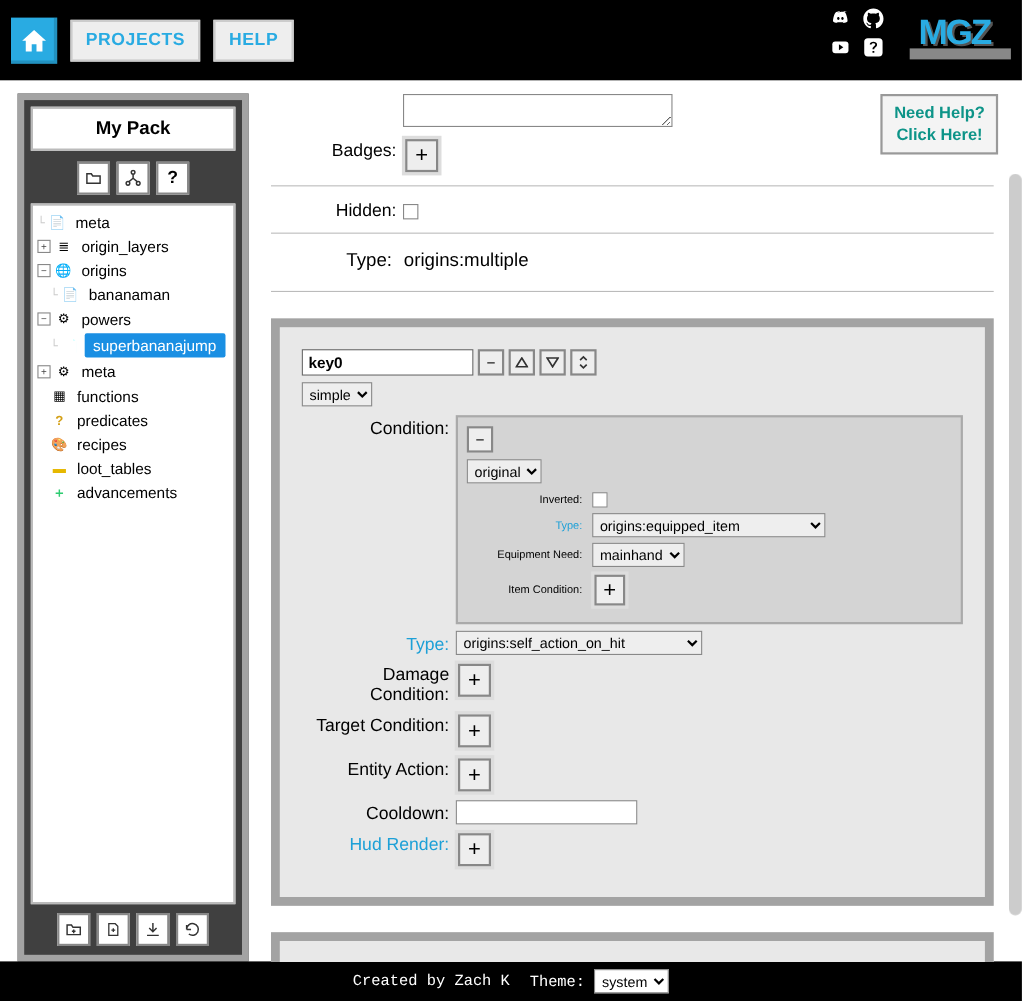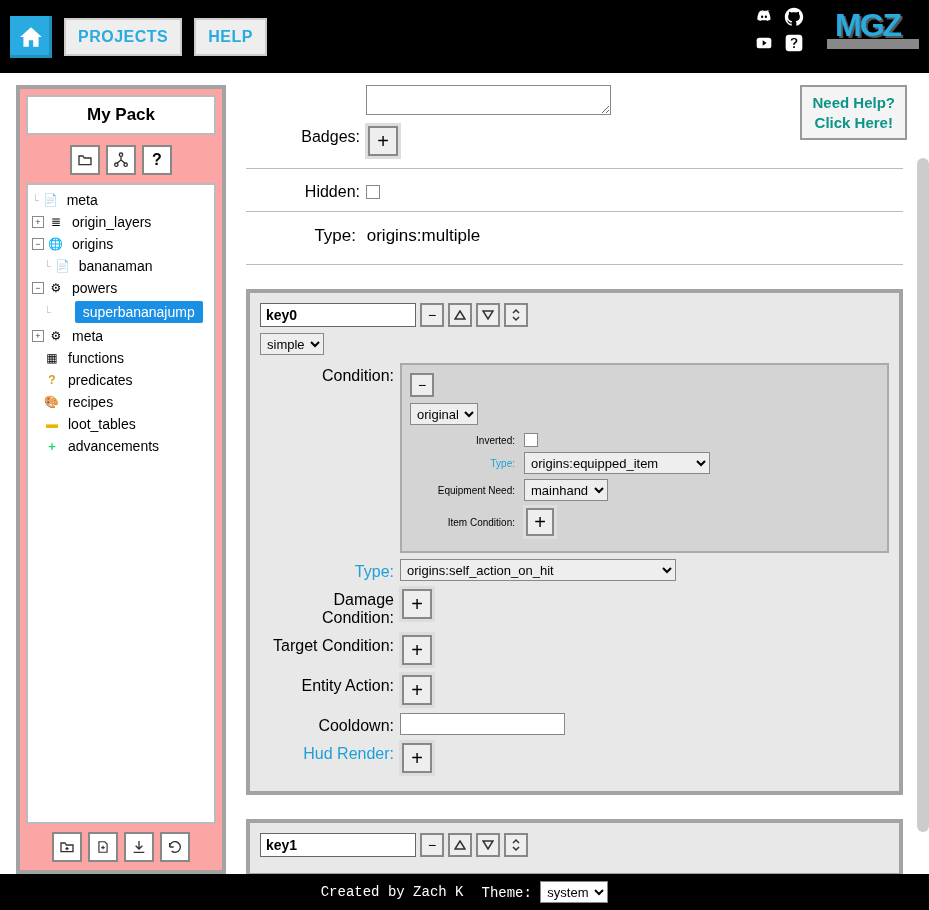--- a/index.html
+++ b/index.html
@@ -3,32 +3,32 @@
 <meta charset="utf-8">
 <style>
   * { box-sizing: border-box; }
   html, body { margin:0; padding:0; font-family: Arial, Helvetica, sans-serif; font-size:14px; background:#fff; }
   body { width:929px; height:910px; position:relative; overflow:hidden; }
 
   
   .topbar { background:#000; height:73px; display:flex; align-items:center; padding:0 10px; position:relative; }
   .home-btn { width:42px; height:42px; background:#29abe2; display:flex; align-items:center; justify-content:center; margin-right:12px; box-shadow: inset -3px -3px 0 rgba(0,0,0,0.15); }
   .nav-btn { background:#eee; color:#29abe2; font-weight:bold; padding:8px 12px; margin-right:12px; border:2px solid #ccc; font-size:16px; letter-spacing:0.5px; }
-  .top-right { position:absolute; right:10px; top:6px; display:flex; align-items:center; gap:22px; }
+  .top-right { position:absolute; right:10px; top:6px; display:flex; align-items:flex-end; gap:22px; }
   .social-col { display:flex; flex-direction:column; gap:4px; align-items:flex-end; }
   .social-row { display:flex; gap:8px; }
   .social-ico { width:22px; height:22px; display:flex; align-items:center; justify-content:center; }
   .logo { font-family: "Arial Black", sans-serif; font-size:32px; color:#29abe2; letter-spacing:-2px; font-weight:900; text-shadow: 2px 2px 0 #555; margin-left:8px; line-height:0.9; }
   .logo-base { height:10px; background:#888; margin-top:0; width:92px; }
 
   
   .main-wrap { display:flex; padding:12px 10px 0 16px; height: calc(100% - 73px - 36px); position:relative; }
 
   
-  .sidebar { width:210px; background:#fca5a5; border:4px solid #a3a3a3; display:flex; flex-direction:column; }
+  .sidebar { width:210px; background:#404040; border:6px solid #a3a3a3; display:flex; flex-direction:column; }
   .sidebar-title { background:#fff; border:2px solid #bbb; margin:6px; padding:8px; text-align:center; font-weight:bold; font-size:17px; }
   .sidebar-tools { display:flex; gap:6px; justify-content:center; padding:4px 6px 8px; }
   .icon-btn { width:30px; height:30px; background:#fff; border:2px solid #888; display:flex; align-items:center; justify-content:center; font-size:16px; }
   .tree { background:#fff; border:2px solid #bbb; margin:0 6px; flex:1; overflow:auto; padding:4px 2px; font-size:14px; }
   .tree-node { display:flex; align-items:center; padding:2px 2px; gap:4px; white-space:nowrap; }
   .tree-toggle { width:12px; height:12px; border:1px solid #888; font-size:9px; line-height:10px; text-align:center; color:#444; flex-shrink:0; cursor:pointer; }
   .tree-branch { color:#ccc; font-family:monospace; font-size:11px; flex-shrink:0; }
   .tree-ico { width:16px; height:16px; display:flex; align-items:center; justify-content:center; flex-shrink:0; font-size:12px; }
   .tree-label { padding:1px 4px; border-radius:2px; }
   .tree-label.selected { background:#1a8fe3; color:#fff; padding:3px 8px;text-align:right; }
@@ -47,21 +47,21 @@
   .checkbox { width:14px; height:14px; border:1px solid #888; background:#fff; display:inline-block; margin-top:6px;}
   .text-input { border:1px solid #888; padding:2px 4px; font-size:14px; background:#fff; height:22px; }
   .text-input.w160 { width:165px; }
   .select { border:1px solid #888; background:#eee; font-size:13px; padding:1px 2px; height:22px; }
 
   .divider { border:none; border-top:1px solid #bbb; margin:10px 0; }
 
   .type-row { font-size:17px; padding:4px 0 8px; }
   .type-row .lbl { display:inline-block; width:116px; text-align:right; padding-right:6px; }
 
-  .key-block { background:#e8e8e8; border:4px solid #a3a3a3; margin:24px 0; padding:10px; }
+  .key-block { background:#e8e8e8; border:8px solid #a3a3a3; margin:24px 0; padding:20px; }
   .key-header { display:flex; align-items:center; gap:4px; margin-bottom:6px; flex-wrap:wrap; }
   .key-name-input { width:156px; border:1px solid #666; padding:3px 5px; font-weight:bold; font-size:14px; }
   .mini-btn { width:24px; height:24px; border:2px solid #888; background:#eee; display:flex; align-items:center; justify-content:center; font-size:14px; }
 
   .key-body .form-label { width:140px; font-size:16px; }
 
   .condition-panel { background:#d4d4d4; border:2px solid #aaa; padding:8px; flex:1; }
   .cond-row { display:flex; align-items:center; margin-bottom:5px; gap:4px; }
   .cond-label { text-align:right; padding-right:5px; font-size:10px; }
   .cond-label.link { color:#1da0d7; }
@@ -303,36 +303,36 @@
               </div>
             <div style="margin-bottom:8px;">
               <select class="select"><option>original</option></select>
             </div>
             <div class="cond-row">
               <div class="cond-label" style="width:110px;">Inverted:</div>
               <span class="checkbox" style="margin-top:0;"></span>
             </div>
             <div class="cond-row">
               <div class="cond-label link" style="width:110px;">Type:</div>
-              <select class="select" style="width:186px;"><option>origins:equipped_item</option></select>
+              <select class="select" style="width:212px;"><option>origins:equipped_item</option></select>
             </div>
             <div class="cond-row">
               <div class="cond-label" style="width:110px;">Equipment Need:</div>
               <select class="select"><option>mainhand</option></select>
             </div>
             <div class="cond-row">
               <div class="cond-label" style="width:110px;">Item Condition:</div>
               <div class="add-btn" style="width:28px;height:28px;">+</div>
             </div>
           </div>
         </div>
 
         <div class="form-row">
           <div class="form-label link">Type:</div>
-          <select class="select" style="width:276px;"><option>origins:self_action_on_hit</option></select>
+          <select class="select" style="width:224px;"><option>origins:self_action_on_hit</option></select>
         </div>
         <div class="form-row">
           <div class="form-label">Damage Condition:</div>
           <div class="add-btn">+</div>
         </div>
         <div class="form-row">
           <div class="form-label">Target Condition:</div>
           <div class="add-btn">+</div>
         </div>
         <div class="form-row">

